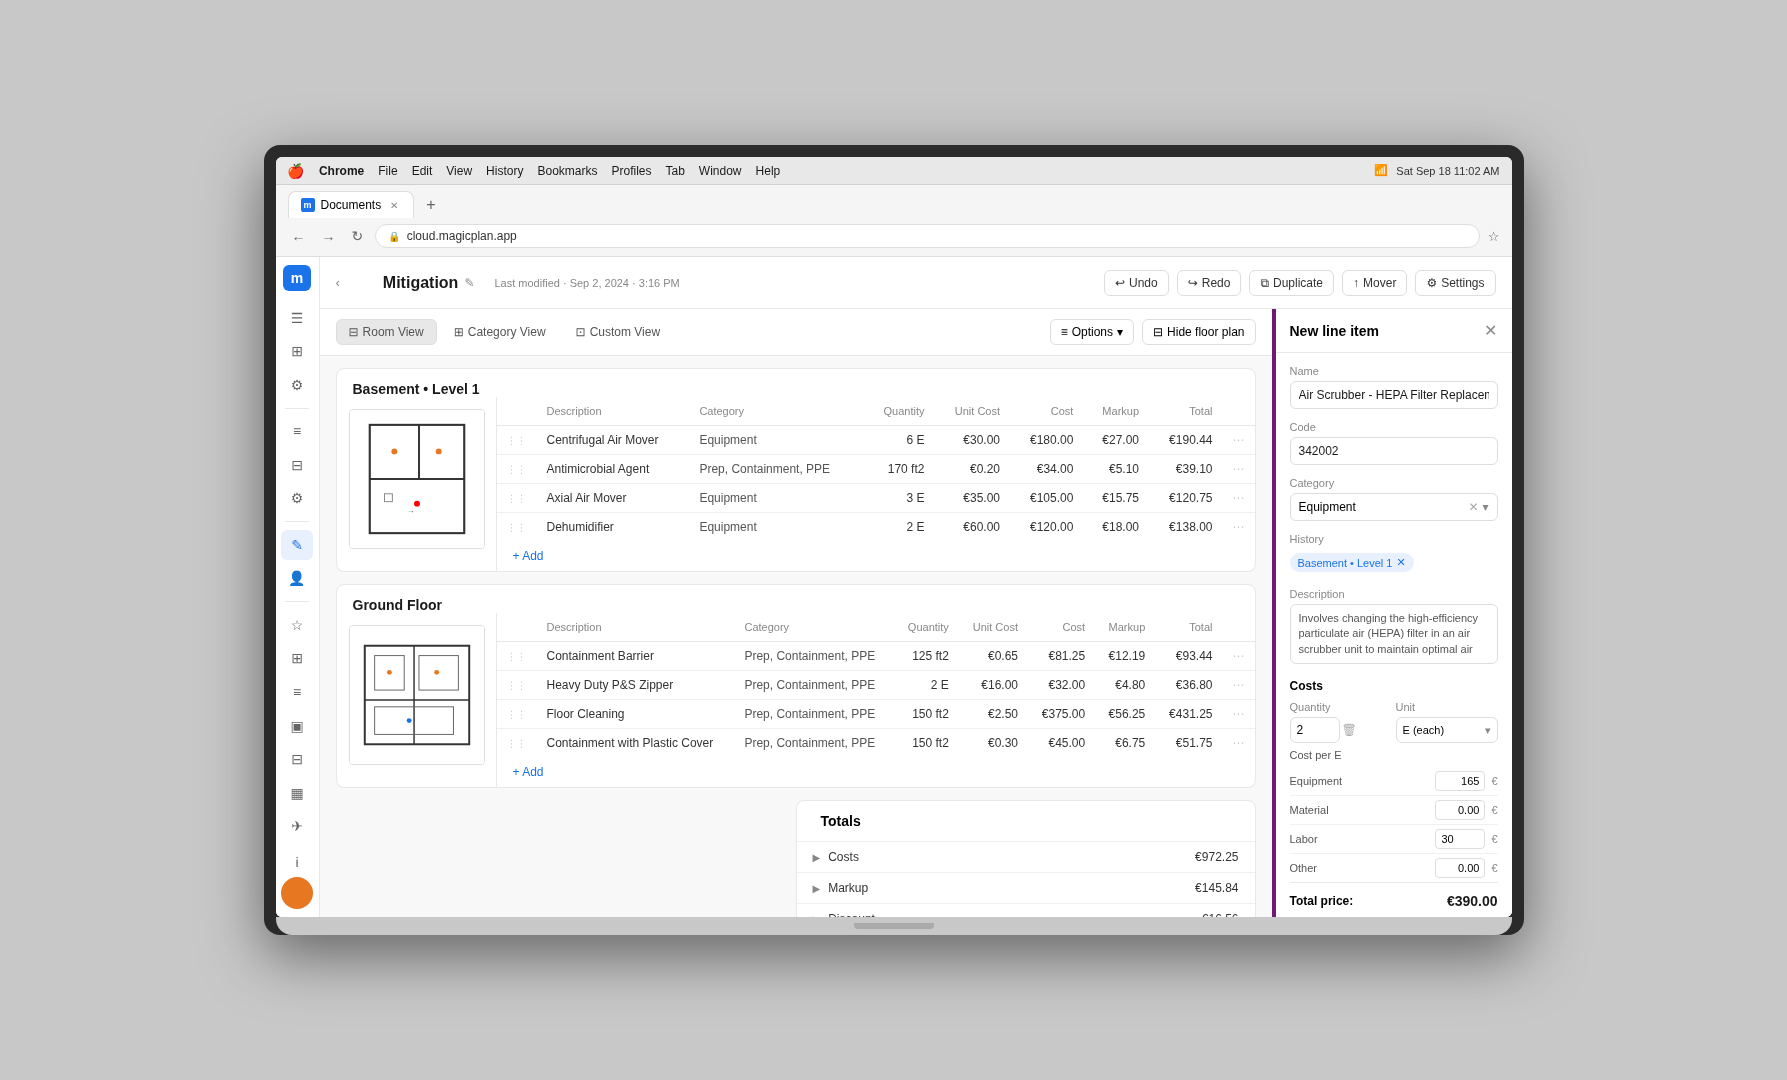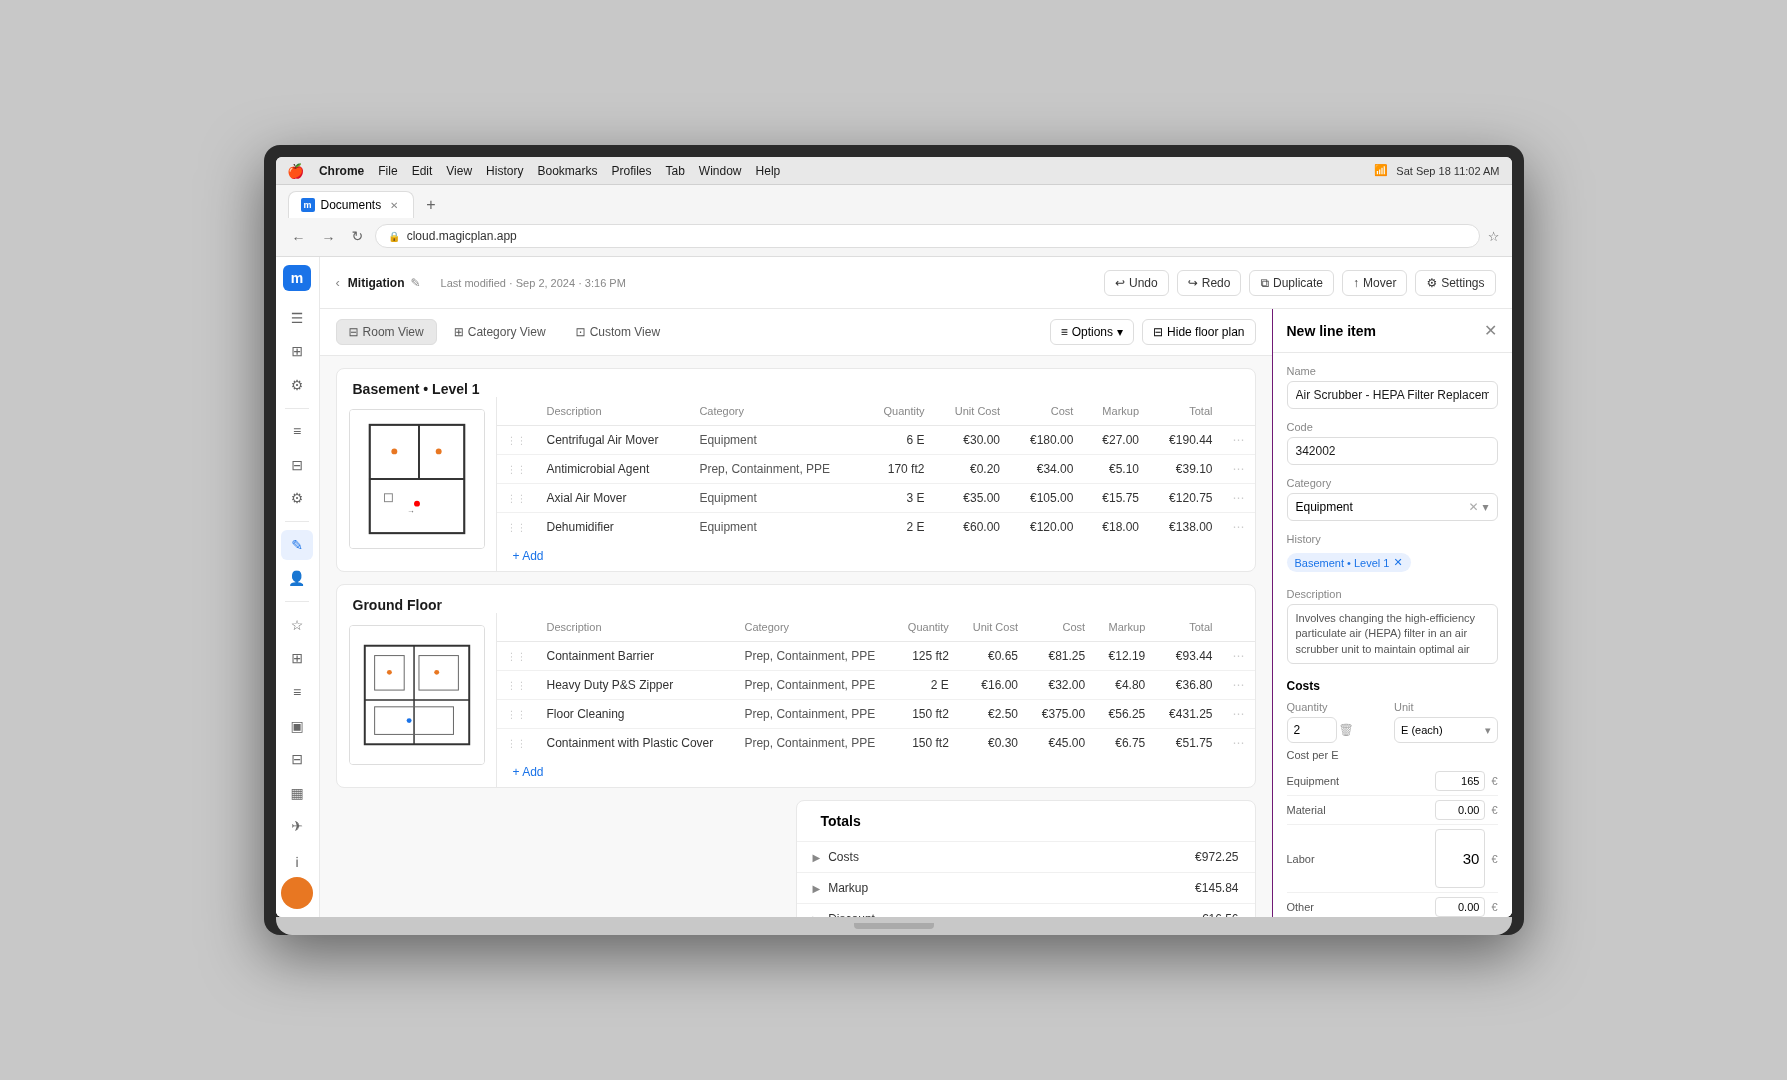--- a/index.html
+++ b/index.html
@@ -167,21 +167,21 @@
     
     .top-bar {
       display: flex;
       align-items: center;
       padding: 0 16px;
       height: 52px;
       background: white;
       border-bottom: 1px solid #e8e8e8;
     }
     .back-btn { color: #888; cursor: pointer; margin-right: 8px; }
-    .page-title { font-size: 12px; font-weight: 600; color: #1a1a1a; }
+    .page-title { font-size: 16px; font-weight: 600; color: #1a1a1a; margin-left: 35px; }
     .edit-icon { color: #888; margin-left: 6px; cursor: pointer; font-size: 12px; }
     .last-modified { font-size: 11px; color: #888; margin-left: 20px; }
     .top-bar-actions { margin-left: auto; display: flex; align-items: center; gap: 8px; }
     .action-btn {
       display: flex;
       align-items: center;
       gap: 4px;
       padding: 5px 10px;
       border: 1px solid #ddd;
       border-radius: 6px;
@@ -278,21 +278,21 @@
       font-size: 12px;
     }
     .totals-row .chevron { color: #888; margin-right: 8px; font-size: 10px; }
     .totals-row .label { flex: 1; color: #333; }
     .totals-row .value { color: #333; font-weight: 500; }
 
     
     .right-panel {
       width: 240px;
       background: white;
-      border-left: 1px solid #701a75;
+      border-left: 4px solid #701a75;
       display: flex;
       flex-direction: column;
       overflow-y: auto;
     }
     .panel-header {
       display: flex;
       align-items: center;
       justify-content: space-between;
       padding: 12px 14px;
       border-bottom: 1px solid #e8e8e8;
@@ -792,21 +792,21 @@
     <input type="text" value="165" style="width: 50px; padding: 3px 5px; border: 1px solid rgb(221, 221, 221); border-radius: 4px; font-size: 11px; text-align: right;">
     <span class="cost-per-currency">€</span>
   </div>
                     <div class="cost-per-row">
     <span class="cost-per-name">Material</span>
     <input type="text" value="0.00" style="width: 50px; padding: 3px 5px; border: 1px solid rgb(221, 221, 221); border-radius: 4px; font-size: 11px; text-align: right;">
     <span class="cost-per-currency">€</span>
   </div>
                     <div class="cost-per-row">
     <span class="cost-per-name">Labor</span>
-    <input type="text" value="30" style="width: 50px; padding: 20px 5px; border: 1px solid rgb(221, 221, 221); border-radius: 4px; font-size: 15px; text-align: right;">
+    <input type="text" value="30" style="width: 50px; padding: 3px 5px; border: 1px solid rgb(221, 221, 221); border-radius: 4px; font-size: 11px; text-align: left;">
     <span class="cost-per-currency">€</span>
   </div>
                     <div class="cost-per-row">
     <span class="cost-per-name">Other</span>
     <input type="text" value="0.00" style="width: 50px; padding: 3px 5px; border: 1px solid rgb(221, 221, 221); border-radius: 4px; font-size: 11px; text-align: right;">
     <span class="cost-per-currency">€</span>
   </div>
                   </div>
               </div>
               <div class="total-price-row">

